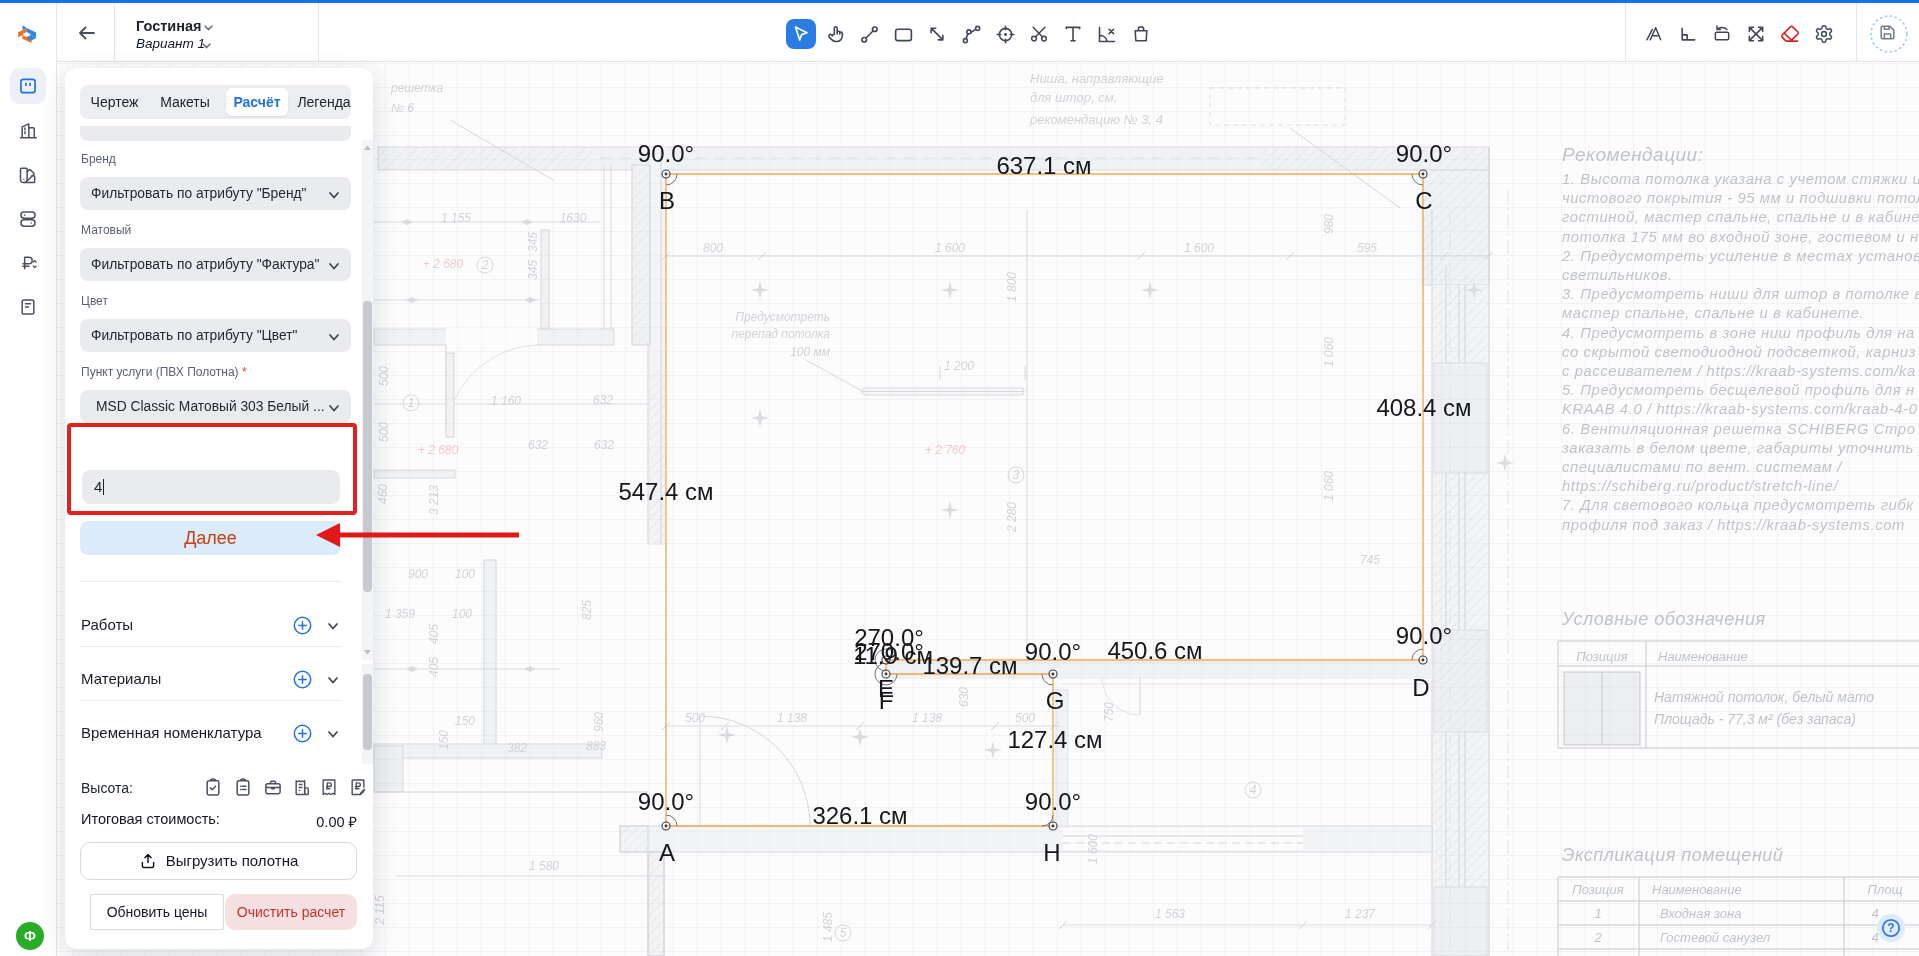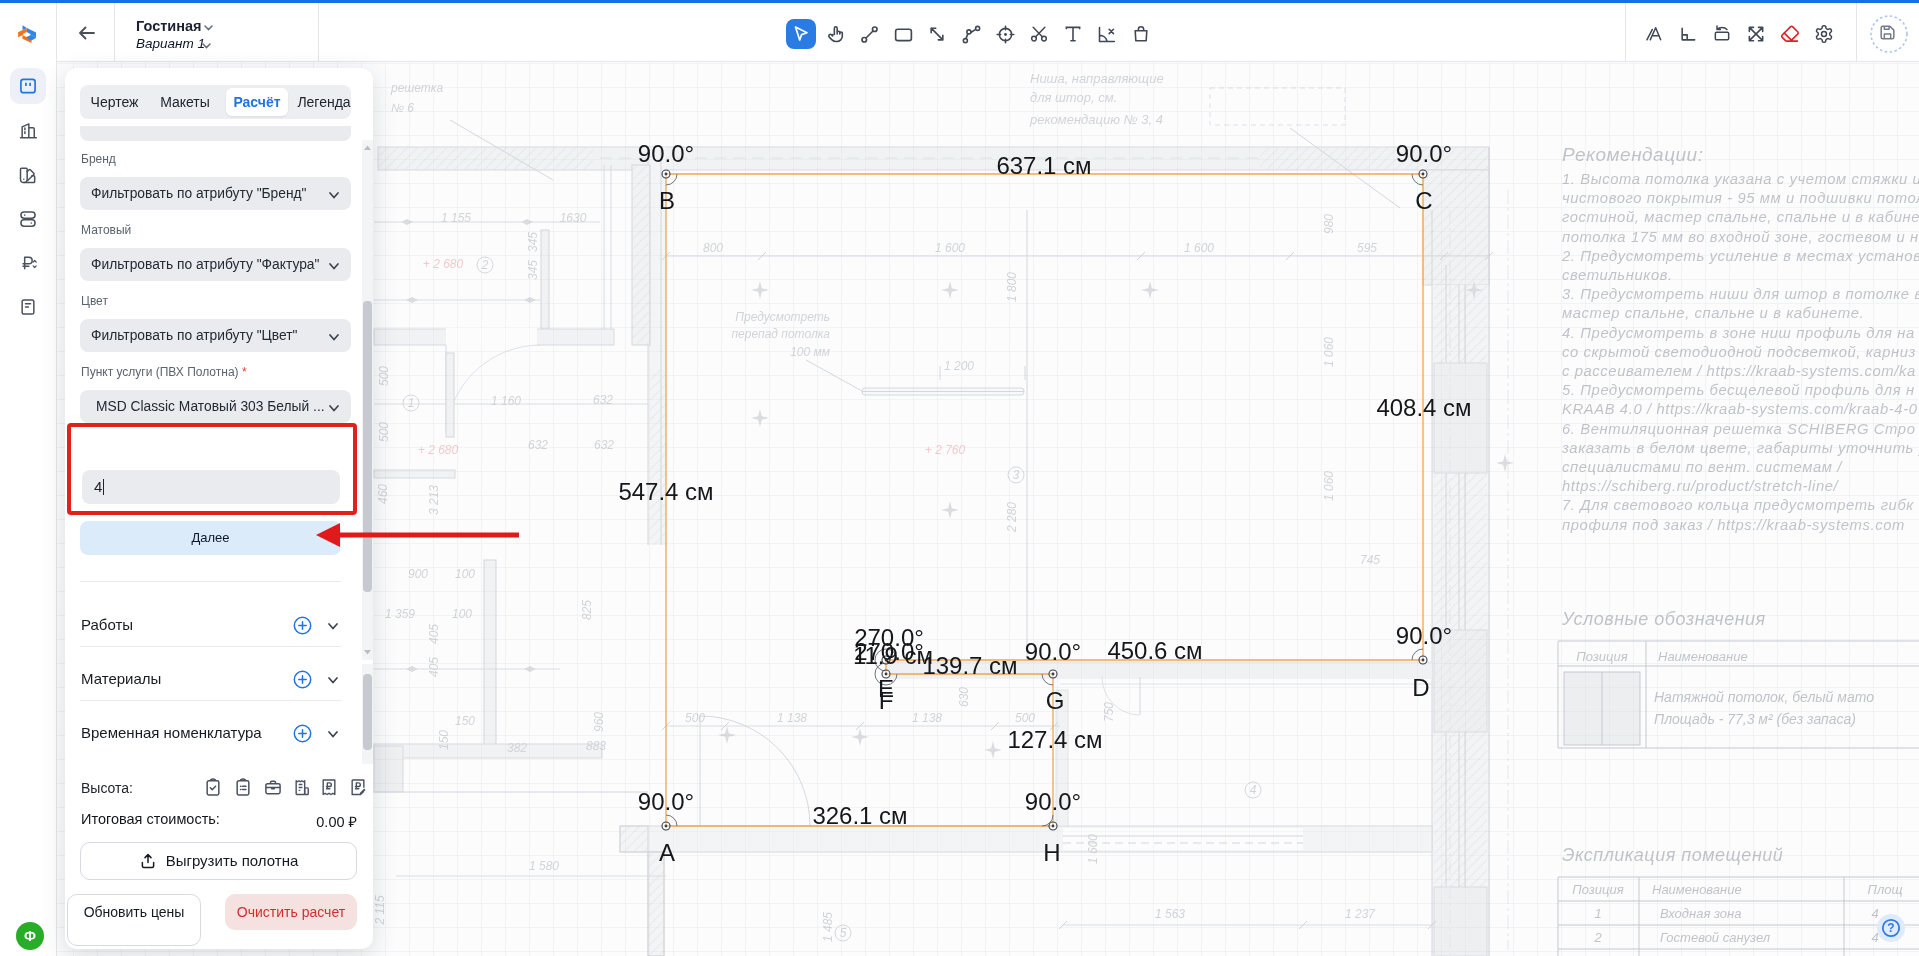--- a/index.html
+++ b/index.html
@@ -37,32 +37,32 @@
   .flabel { position:absolute; left:16px; font-size:12px; color:#5a6370; }
   .fsel { position:absolute; left:15px; width:271px; height:33px; background:#e9ebef; border-radius:8px;
     font-size:13.8px; color:#242a33; line-height:33px; padding-left:11px; white-space:nowrap; }
   .chev { position:absolute; right:11px; top:12px; }
   .red { color:#e0402a; }
   #redbox { position:absolute; left:2px; top:355px; width:290px; height:92px; border:4px solid #e2211d; border-radius:4px; }
   #numin { position:absolute; left:17px; top:402px; width:258px; height:34px; background:#e9ebef; border-radius:8px;
     font-size:15px; color:#20252e; line-height:34px; padding-left:12px; }
   #cursorbar { display:inline-block; width:1px; height:16px; background:#222; vertical-align:-3px; margin-left:1px; }
   #dalee { position:absolute; left:15px; top:453px; width:261px; height:34px; background:#dcebfa; border-radius:8px;
-    color:#0f172a; font-size:13px; text-align:center; line-height:34px; }
+    color:#c2410c; font-size:18px; text-align:center; line-height:34px; }
   .hdiv { position:absolute; left:15px; width:261px; height:1px; background:#e8eaed; }
   .sect { position:absolute; left:16px; font-size:15px; font-weight:normal; color:#171c24; }
   .plus { position:absolute; left:228px; color:#2273e3; }
   .schev { position:absolute; left:262px; color:#3c434e; }
   #estrow { position:absolute; left:16px; top:712px; font-size:14px; color:#20252e; }
   .estico { position:absolute; top:709px; color:#4a5160; }
   #totrow { position:absolute; left:16px; top:743px; width:276px; font-size:14.5px; color:#12161d; }
   #upload { position:absolute; left:15px; top:774px; width:277px; height:38px; border:1px solid #d6d9de;
     border-radius:10px; font-size:15px; color:#141922; text-align:center; line-height:36px; }
-  #btnupd { position:absolute; left:2px; top:826px; width:134px; height:52px; border:1px solid #d6d9de;
-    border-radius:10px; font-size:14px; color:#141922; text-align:center; line-height:34px; }
+  #btnupd { position:absolute; left:25px; top:826px; width:134px; height:36px; border:1px solid #d6d9de;
+    border-radius:1px; font-size:14px; color:#141922; text-align:center; line-height:34px; }
   #btnclr { position:absolute; left:160px; top:826px; width:132px; height:36px; background:#f5e1e0;
     border-radius:10px; font-size:14px; color:#cd3030; text-align:center; line-height:36px; }
   
   .sbtrack { position:absolute; left:297px; width:11px; background:#f3f4f6; }
   .sbthumb { position:absolute; left:298px; width:9px; background:#c6c9d0; border-radius:4px; }
   
   #arrow { position:absolute; left:315px; top:521px; z-index:8; }
   #help { position:absolute; left:1877px; top:914px; width:28px; height:28px; border-radius:50%; background:#dfeafc;
     z-index:6; text-align:center; }
 </style>

